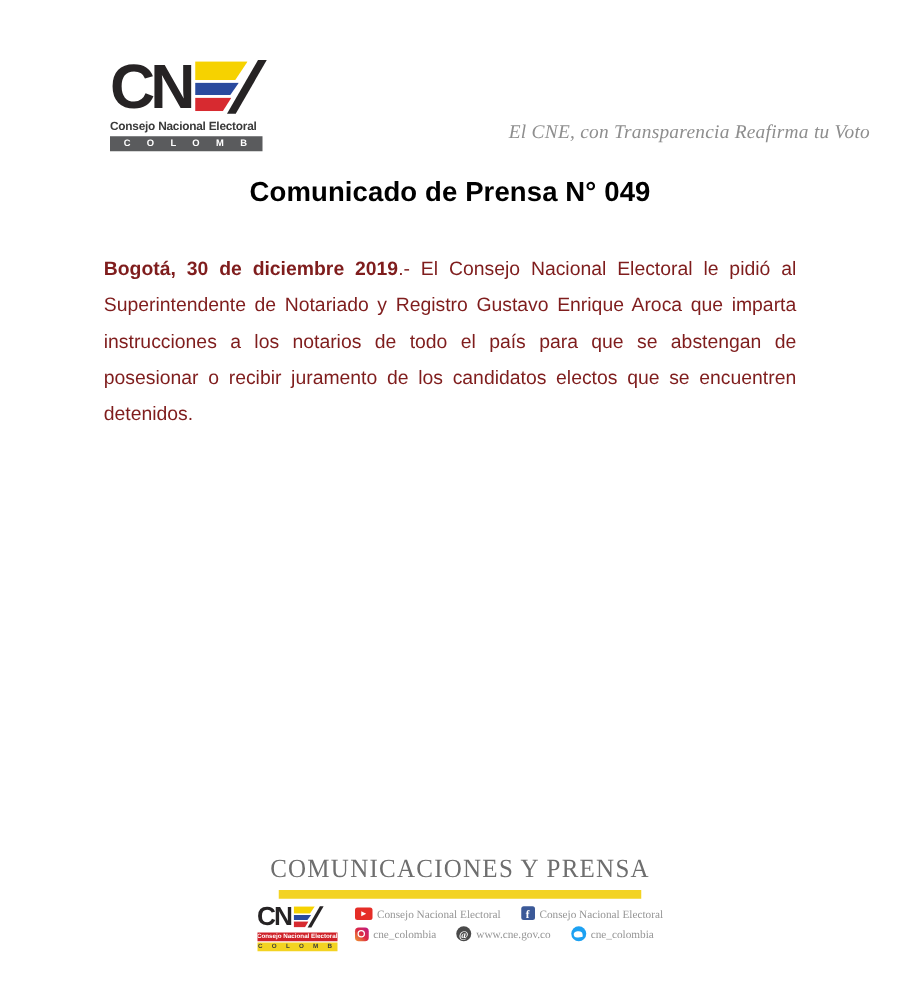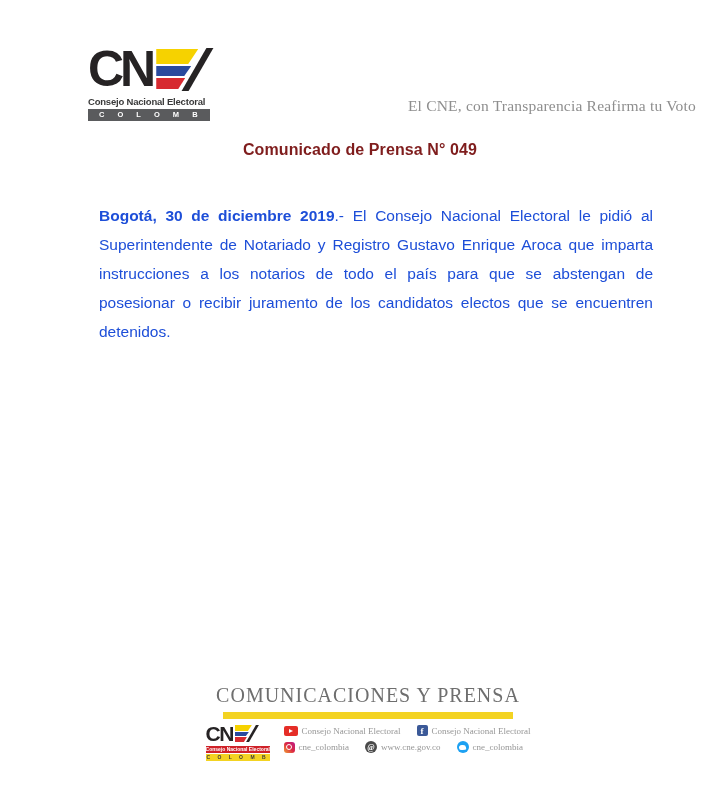--- a/index.html
+++ b/index.html
@@ -34,34 +34,34 @@
   }
   .logo-country {
     margin-top:2px; width:122px; height:12px; background:#5A5B5D;
     color:#ffffff; font-size:7.5px; font-weight:700; letter-spacing:5.5px;
     text-align:center; line-height:12px; padding-left:4px;
   }
 
   
   .tagline {
     position:absolute; right:24px; top:97px;
-    font-family:"Liberation Serif", serif; 
+    font-family:"Liberation Serif", serif; font-style:italic;
     font-size:15.5px; color:#8e8e8e; letter-spacing:0.2px;
   }
 
   
   .doc-title {
     position:absolute; left:0; top:141px; width:720px; text-align:center;
-    font-size:16px; font-weight:700; color:#7f1d1d; letter-spacing:0.1px;
+    font-size:22px; font-weight:700; color:#000000; letter-spacing:0.1px;
   }
 
   
   .doc-body {
     position:absolute; left:83px; top:201px; width:554px;
-    font-size:15.5px; line-height:29px; color:#1d4ed8; text-align:justify;margin-left:16px;
+    font-size:15.5px; line-height:29px; color:#7f1d1d; text-align:justify;
   }
   .doc-body p { margin:0 0 29px 0; }
   .doc-body b { font-weight:700; }
 
   
   .footer { position:absolute; left:48px; top:684px; width:640px; text-align:center; }
   .footer-heading {
     font-family:"Liberation Serif", serif; font-size:20px; color:#6e6e6e;
     letter-spacing:1px; display:inline-block; transform:scaleY(1.05);
   }

